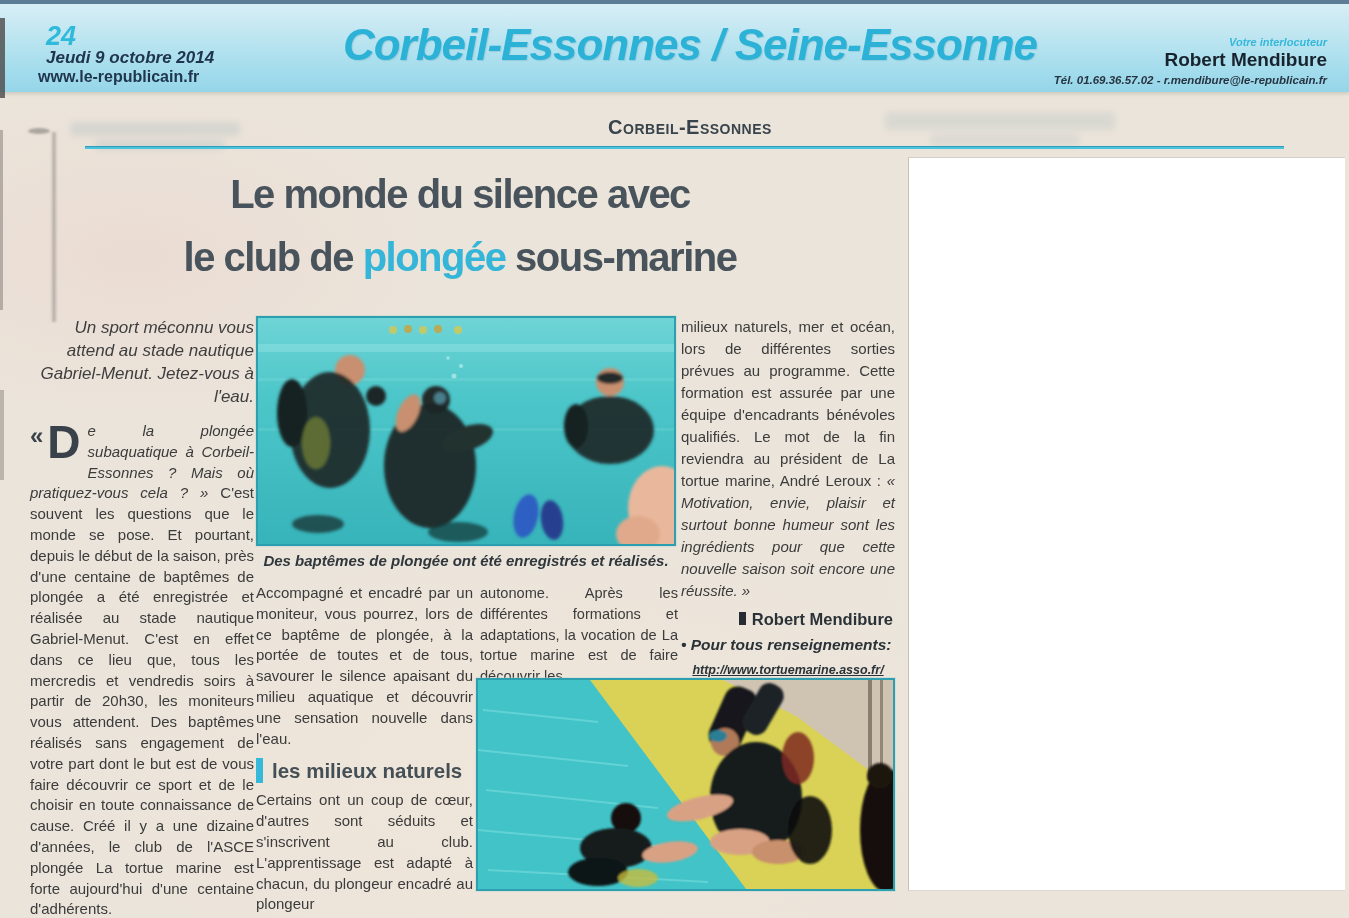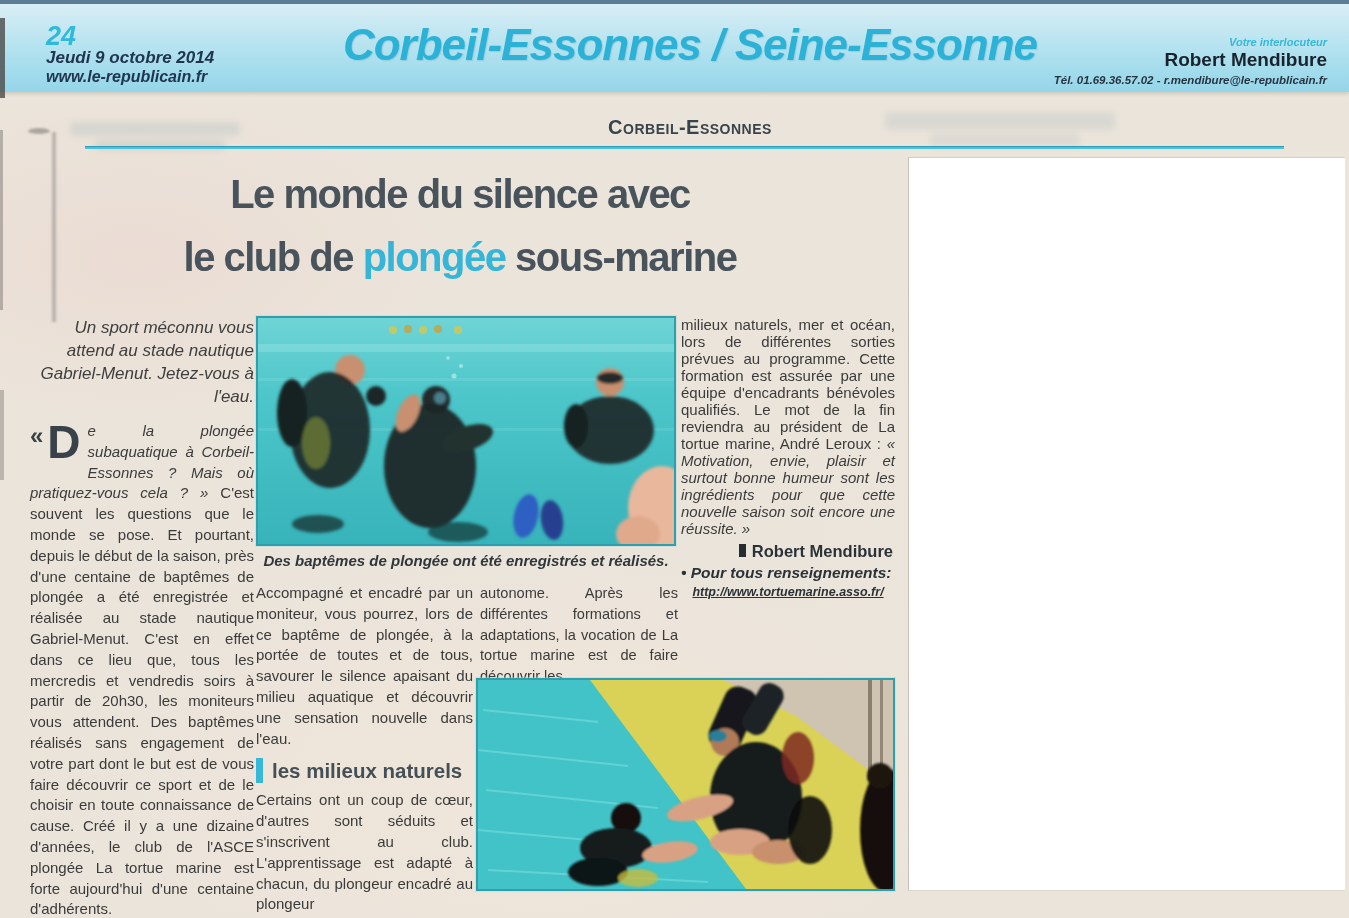--- a/index.html
+++ b/index.html
@@ -17,21 +17,21 @@
 
   
   .topline { position:absolute; left:0; top:0; width:1349px; height:4px; background:#5d7d97; }
   .band {
     position:absolute; left:0; top:4px; width:1349px; height:88px;
     background:linear-gradient(180deg,#d8eef6 0%,#bfe6f1 35%,#a0dbec 80%,#95d5e8 100%);
     box-shadow:0 2px 3px rgba(120,130,120,.25);
   }
   .page-num { position:absolute; left:46px; top:14px; font-size:27px; font-weight:bold; font-style:italic; color:#2fbadb;margin-top:7px; }
   .date-line { position:absolute; left:46px; top:48px; font-size:17px; font-weight:bold; font-style:italic; color:#20364e; }
-  .site-line { position:absolute; left:46px; top:68px; font-size:16px; font-weight:bold; font-style:italic; color:#20364e; }
+  .site-line { position:absolute; left:38px; top:68px; font-size:16px; font-weight:bold; color:#20364e; }
   .banner-title {
     position:absolute; left:290px; top:20px; width:800px; text-align:center;
     font-size:44px; font-weight:bold; font-style:italic; letter-spacing:-1px;
     color:#2cb2d6; text-shadow:1px 1px 1px rgba(110,170,190,.35);
   }
   .contact { position:absolute; right:22px; top:36px; text-align:right; }
   .contact .who { font-size:11px; font-weight:bold; font-style:italic; color:#35b8da; }
   .contact .name { font-size:19px; font-weight:bold; color:#18232d; margin-top:1px; }
   .contact .tel { font-size:11.5px; font-weight:bold; font-style:italic; color:#273340; margin-top:3px; }
 
@@ -45,21 +45,21 @@
   
   .headline { position:absolute; left:28px; top:163px; width:864px; text-align:center;
     font-weight:bold; font-size:40px; line-height:63px; letter-spacing:-1.5px; color:#49535b; }
   .headline .hl { color:#35b5d8; }
 
   
   .col { position:absolute; font-size:15px; line-height:20.8px; color:#3b3b3b; text-align:justify; }
   .col1 { left:30px;  top:316px; width:224px; }
   .col2 { left:256px; top:583px; width:217px; }
   .col3 { left:480px; top:583px; width:198px; font-size:14.6px; }
-  .col4 { left:681px; top:316px; width:214px; line-height:17px; }
+  .col4 { left:681px; top:316px; width:214px; line-height:22px; }
 
   .standfirst { font-style:italic; font-size:17px; line-height:23px; text-align:right; color:#3e3e3e; }
   .para1 { margin-top:13px; }
   .dc-wrap { float:left; margin:2px 7px 0 0; }
   .dc-quote { font-size:24px; font-weight:bold; color:#3a4249; vertical-align:14px; margin-right:4px; }
   .dc-letter { font-size:46px; line-height:38px; font-weight:bold; color:#39424a; }
   .it { font-style:italic; }
 
   .subhead {
     margin:9px 0 7px 0; border-left:7px solid #36b8d9; padding-left:9px;

